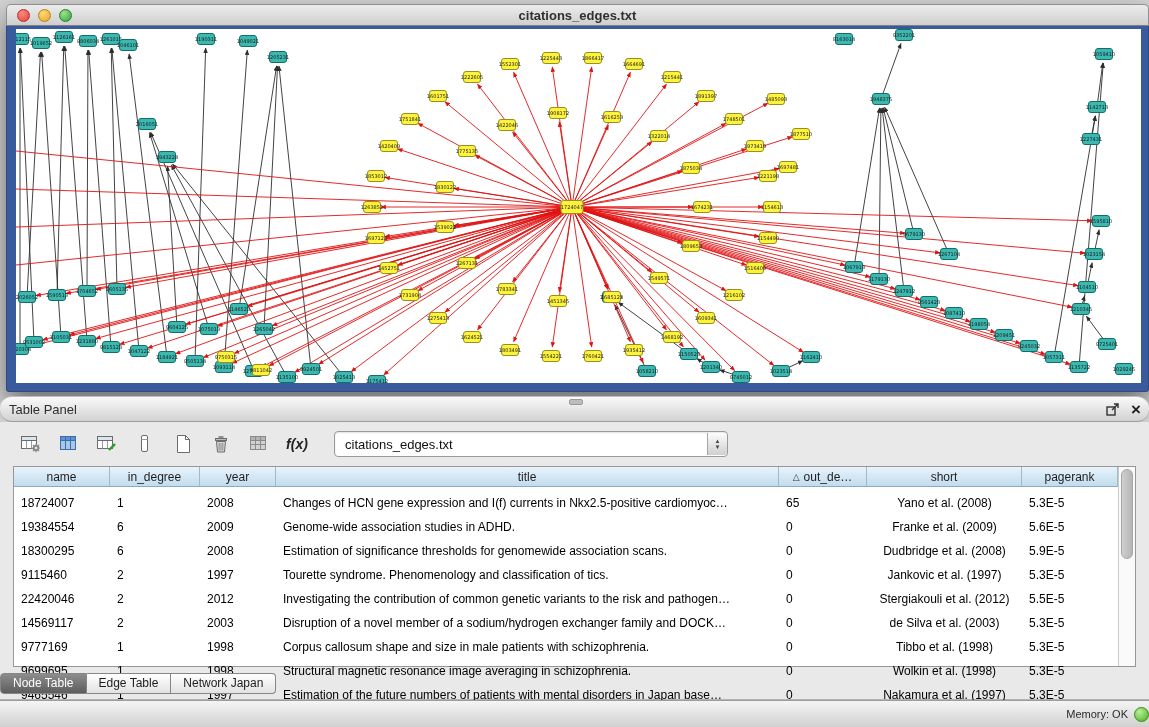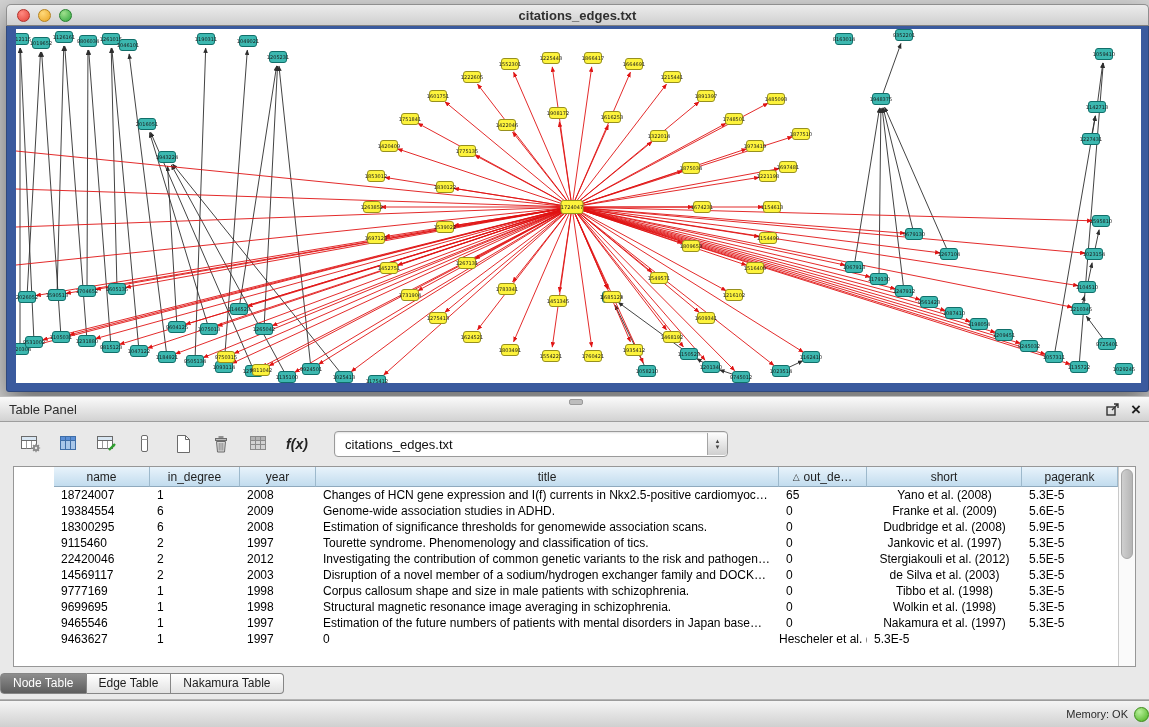--- a/index.html
+++ b/index.html
@@ -25,48 +25,48 @@
   .winbody svg{display:block;width:1125px;height:354px;background:#ffffff;}
   line.red{stroke:#e01313;stroke-width:0.9;}
   line.blk{stroke:#2e2e2e;stroke-width:0.9;}
   rect.yel{fill:#fdf33c;stroke:#97901e;stroke-width:1;}
   rect.teal{fill:#3cb8b0;stroke:#116f6a;stroke-width:1;}
   text.nlbl{font-size:5px;font-family:"DejaVu Sans",sans-serif;fill:#1c1c1c;pointer-events:none;}
 
   
   .panel-titlebar{position:absolute;left:0;top:396px;width:1149px;height:26px;box-sizing:border-box;
         background:linear-gradient(#fafafa,#d2d2d2);
-        border-top:1px solid #bdbdbd;border-bottom:1px solid #9e9e9e;}
+        border-top:1px solid #bdbdbd;border-bottom:1px solid #9e9e9e;border-radius:12px;}
   .panel-titlebar .ptitle{position:absolute;left:9px;top:0;line-height:25px;font-size:13px;color:#2e2e2e;}
   .grip{position:absolute;left:50%;top:2px;width:12px;height:4px;margin-left:-6px;border-radius:2px;
         background:#bdbdbd;border:1px solid #9a9a9a;}
   .panel-icons{position:absolute;right:8px;top:5px;display:flex;gap:12px;align-items:center;}
   .closex{font-size:17px;font-weight:bold;color:#1f1f1f;line-height:15px;}
 
   .panel-body{position:absolute;left:0;top:422px;width:1149px;bottom:27px;background:#e9e9e9;
         border-bottom:1px solid #b3b3b3;display:flex;flex-direction:column;box-sizing:border-box;}
 
   .toolbar{height:44px;display:flex;align-items:center;padding:0 0 0 16px;gap:8px;flex:0 0 auto;}
   .icon-btn{width:30px;height:26px;display:flex;align-items:center;justify-content:center;}
   .fx{font-family:Liberation Sans, sans-serif;font-style:italic;font-weight:bold;font-size:14px;color:#222;}
   .combo{margin-left:14px;width:392px;height:24px;background:#fff;border:1px solid #9a9a9a;border-radius:4px;
          display:flex;align-items:center;position:relative;box-shadow:inset 0 1px 2px rgba(0,0,0,.12);}
   .combo .cval{flex:1;padding-left:10px;font-size:13px;color:#111;}
   .combo .stepper{width:19px;height:22px;margin:0;border-left:1px solid #a5a5a5;border-radius:0 3px 3px 0;
          background:linear-gradient(#fdfdfd,#cfcfcf);display:flex;flex-direction:column;
          align-items:center;justify-content:center;font-size:6px;color:#444;line-height:6px;}
 
   .table-wrap{flex:1;margin:0 13px;background:#fff;border:1px solid #979797;display:flex;min-height:0;}
-  .table-main{flex:1;min-width:0;padding-left:40px;}
+  .table-main{flex:1;min-width:0;}
   .thead,.tr{display:grid;grid-template-columns:96px 90px 76px 1fr 88px 155px 96px;}
   .thead{height:20px;}
   .th{background:linear-gradient(#e8f3fb,#c2dcee);border-right:1px solid #9db9cc;border-bottom:1px solid #8fa9bd;
       font-size:12px;color:#1e1e1e;display:flex;align-items:center;justify-content:center;gap:4px;overflow:hidden;}
   .th .sort{font-size:9px;color:#333;}
-  .tr{height:16px;}
+  .tr{height:16px;margin-top:8px;}
   .td{font-size:12px;color:#000;line-height:16px;padding-left:7px;white-space:nowrap;overflow:hidden;}
   .td.col5{text-align:center;padding-left:0;}
   .vscroll{width:16px;border-left:1px solid #c9c9c9;background:#fafafa;position:relative;flex:0 0 auto;}
   .vthumb{position:absolute;left:2px;right:2px;top:2px;height:88px;border-radius:6px;
           background:linear-gradient(90deg,#cfcfcf,#b5b5b5);border:1px solid #a6a6a6;}
 
   .tabstrip{height:32px;flex:0 0 auto;display:flex;align-items:center;justify-content:flex-start;}
   .seg{height:19px;line-height:19px;padding:0 12px;font-size:12px;color:#1d1d1d;
        background:linear-gradient(#ffffff,#e2e2e2);border:1px solid #868686;border-left:none;}
   .seg:first-child{border-left:1px solid #868686;border-radius:4px 0 0 4px;}
@@ -909,21 +909,21 @@
           </div>
       </div>
       <div class="vscroll">
         <div class="vthumb"></div>
       </div>
     </div>
 
     <div class="tabstrip">
         <div class="seg selected">Node Table</div>
         <div class="seg">Edge Table</div>
-        <div class="seg">Nakamura Table</div>
+        <div class="seg">Network Japan</div>
       </div>
   </div>
 
   <div class="statusbar">
     <span class="memlabel">Memory: OK</span>
     <span class="memdot"></span>
   </div>
 
 </div>
 

